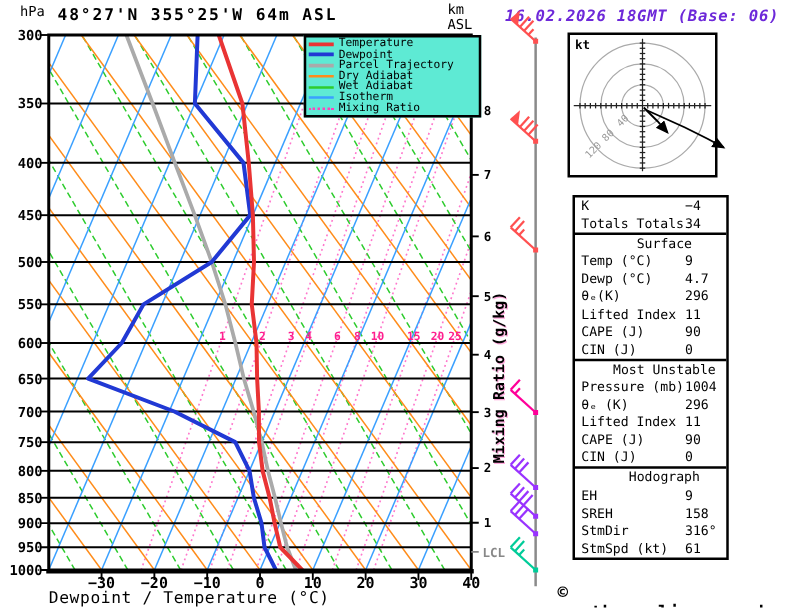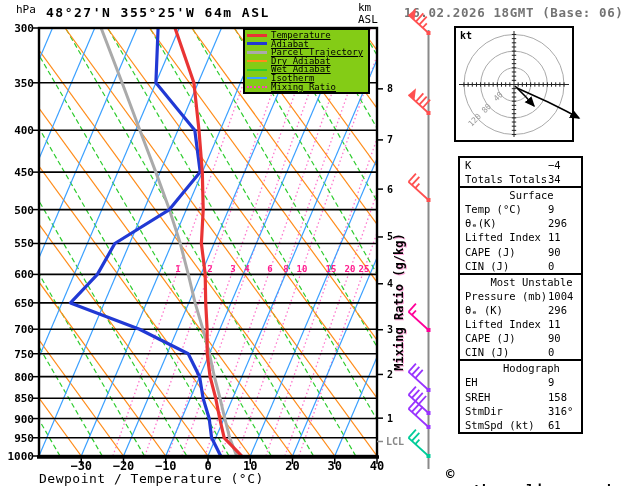--- a/index.html
+++ b/index.html
@@ -1,25 +1,25 @@
 <!DOCTYPE html>
 <html><head>
 <meta charset="utf-8">
 <style>
   html,body{margin:0;padding:0;}
   body{width:629px;height:486px;background:#fff;position:relative;overflow:hidden;
        font-family:"DejaVu Sans Mono","DejaVu Sans",monospace;}
   .abs{position:absolute;}
   .page-title{left:46px;top:5px;font-size:13px;font-weight:bold;letter-spacing:1.5px;white-space:nowrap;color:#000;}
-  .datetime{left:404px;top:5px;font-size:12.5px;font-weight:bold;letter-spacing:0.6px;white-space:nowrap;color:#737373;}
+  .datetime{left:404px;top:5px;font-size:12.5px;font-weight:bold;letter-spacing:0.6px;white-space:nowrap;color:#6d28d9;font-style:italic;}
   .hpa-unit{left:16px;top:3px;font-size:11px;color:#000;}
   .km-unit{left:358px;top:2px;width:36px;text-align:left;font-size:11px;line-height:12px;color:#000;}
   .xaxis-title{left:39px;top:471px;width:338px;text-align:left;font-size:13px;letter-spacing:0.5px;color:#000;white-space:nowrap;}
   .footer{left:446px;top:466px;font-size:14px;font-weight:bold;letter-spacing:0.5px;color:#000;text-decoration:none;}
-  .legend{left:243px;top:28px;width:127px;background:#84cc16;border:2px solid #000;padding:1px 0 1px 2px;box-sizing:border-box;text-decoration:underline;}
+  .legend{left:243px;top:28px;width:142px;background:#5eead4;border:2px solid #000;padding:1px 0 1px 2px;box-sizing:border-box;}
   .legend-row{display:flex;align-items:center;height:8.6px;}
   .legend-sample{width:20px;margin-right:4px;flex:0 0 auto;}
   .legend-label{font-size:9px;line-height:8.6px;white-space:nowrap;color:#000;}
   .itable{left:458px;top:156px;width:125px;background:#fff;border:2px solid #000;box-sizing:border-box;font-family:"DejaVu Sans Mono","DejaVu Sans",monospace;}
   .itable-row{position:relative;height:14.1px;font-size:10.5px;line-height:14.1px;padding-left:5px;white-space:nowrap;color:#000;}
   .itable-row .val{position:absolute;left:88px;top:0;}
   .itable-title{height:14.1px;font-size:10.5px;line-height:14.1px;text-align:center;color:#000;padding-left:22px;}
   .divider{border-top:2px solid #000;}
   svg text{font-family:"DejaVu Sans Mono","DejaVu Sans",monospace;}
 </style>
@@ -324,21 +324,21 @@
     </g>
   </svg>
 
 <div class="abs legend" id="legend">
     <div class="legend-row">
       <span class="legend-sample" style="border-top: 3px solid rgb(233, 52, 52);"></span>
       <span class="legend-label">Temperature</span>
     </div>
     <div class="legend-row">
       <span class="legend-sample" style="border-top: 3px solid rgb(33, 57, 212);"></span>
-      <span class="legend-label">Adiabat</span>
+      <span class="legend-label">Dewpoint</span>
     </div>
     <div class="legend-row">
       <span class="legend-sample" style="border-top: 3px solid rgb(170, 170, 170);"></span>
       <span class="legend-label">Parcel Trajectory</span>
     </div>
     <div class="legend-row">
       <span class="legend-sample" style="border-top: 2px solid rgb(255, 140, 26);"></span>
       <span class="legend-label">Dry Adiabat</span>
     </div>
     <div class="legend-row">
@@ -355,20 +355,21 @@
     </div>
   </div>
 
 <div class="abs xaxis-title">Dewpoint / Temperature (°C)</div>
 
 <div class="abs itable" id="itable">
     <div class="itable-row"><span>K</span><span class="val">−4</span></div>
     <div class="itable-row"><span>Totals Totals</span><span class="val">34</span></div>
     <div class="itable-title divider">Surface</div>
     <div class="itable-row"><span>Temp (°C)</span><span class="val">9</span></div>
+    <div class="itable-row"><span>Dewp (°C)</span><span class="val">4.7</span></div>
     <div class="itable-row"><span>θₑ(K)</span><span class="val">296</span></div>
     <div class="itable-row"><span>Lifted Index</span><span class="val">11</span></div>
     <div class="itable-row"><span>CAPE (J)</span><span class="val">90</span></div>
     <div class="itable-row"><span>CIN (J)</span><span class="val">0</span></div>
     <div class="itable-title divider">Most Unstable</div>
     <div class="itable-row"><span>Pressure (mb)</span><span class="val">1004</span></div>
     <div class="itable-row"><span>θₑ (K)</span><span class="val">296</span></div>
     <div class="itable-row"><span>Lifted Index</span><span class="val">11</span></div>
     <div class="itable-row"><span>CAPE (J)</span><span class="val">90</span></div>
     <div class="itable-row"><span>CIN (J)</span><span class="val">0</span></div>

